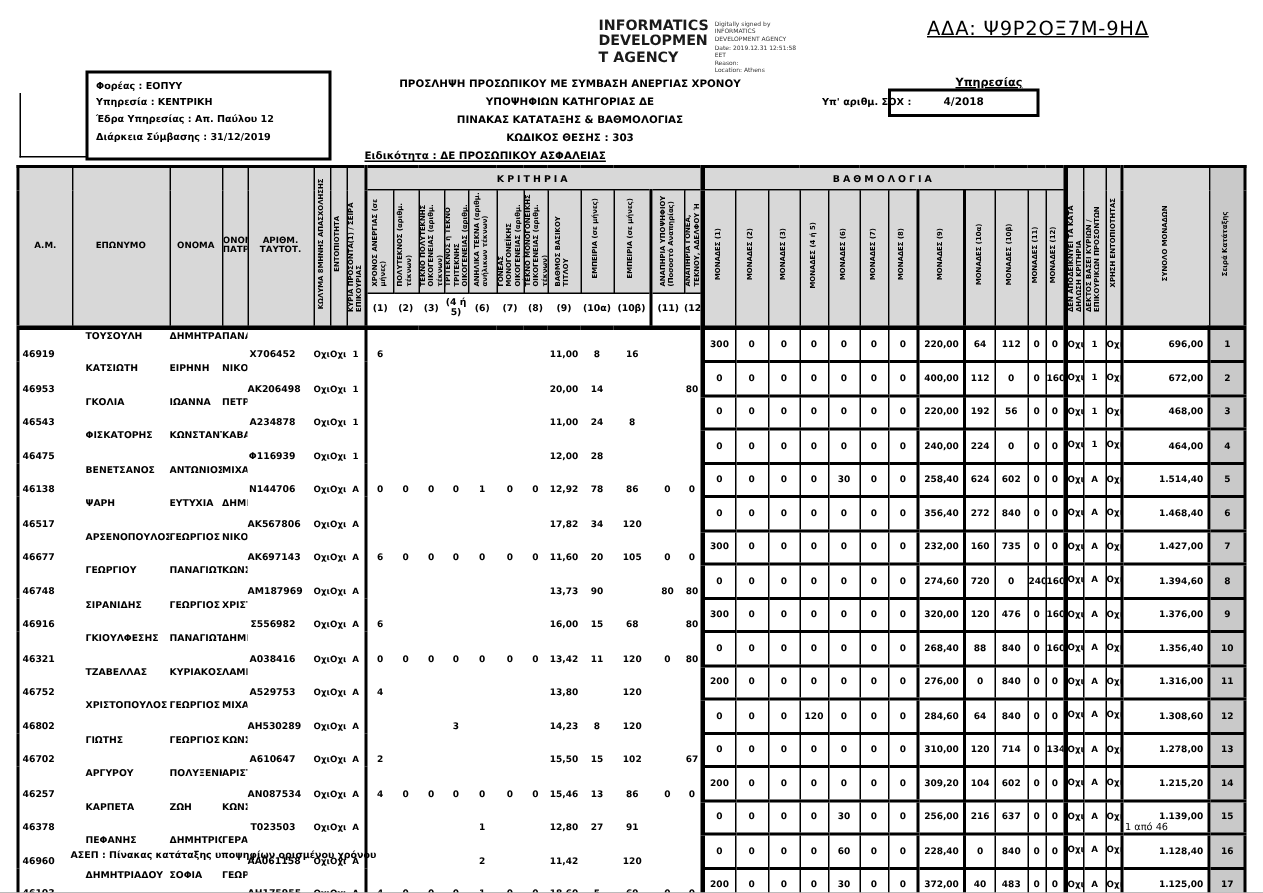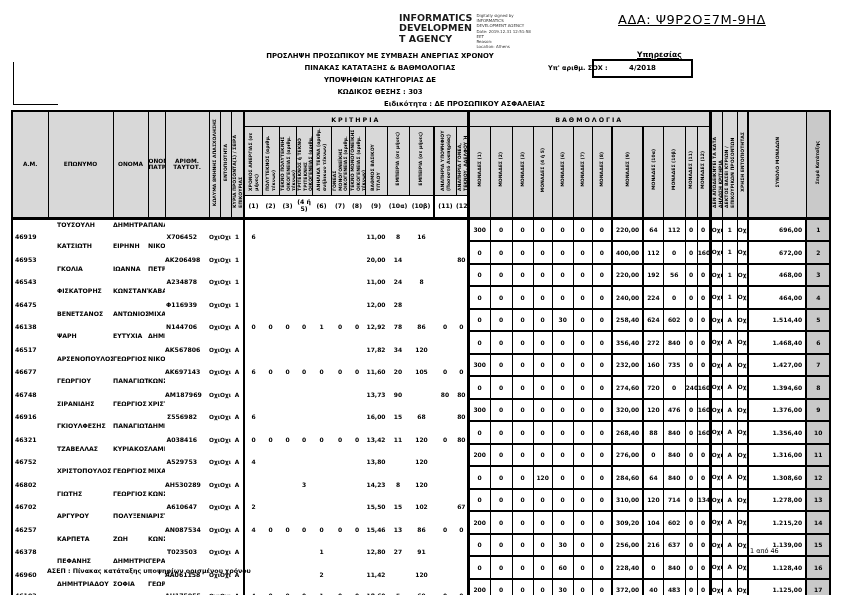--- a/index.html
+++ b/index.html
@@ -9,21 +9,21 @@
   .ada{position:absolute;left:618px;top:12px;font-size:13px;letter-spacing:.5px;white-space:nowrap;text-decoration:underline;}
   .stamp{position:absolute;left:399px;top:13px;display:flex;gap:4px;}
   .stamp-agency{font-size:9.5px;font-weight:700;line-height:1.08;color:#1a1a1a;white-space:pre;}
   .stamp-details{font-size:4px;line-height:1.3;color:#333;width:95px;}
   .infobox{position:absolute;left:57px;top:47px;width:150px;height:50px;border:2px solid #000;
            padding:3px 5px;font-size:6.4px;font-weight:700;line-height:1.75;white-space:nowrap;overflow:hidden;}
   .lline{position:absolute;left:13px;top:62px;width:44px;height:42px;
          border-left:1px solid #000;border-bottom:1px solid #000;}
   .titleblock{position:absolute;left:215px;top:50px;width:330px;text-align:center;
               font-size:6.9px;font-weight:700;line-height:12px;white-space:nowrap;}
-  .titleblock .t5{text-align:right;padding-left:28px;}
+  .titleblock .t5{text-align:left;padding-left:28px;text-decoration:underline;}
   .soxlabel{position:absolute;left:548px;top:64px;font-size:6.5px;font-weight:700;}
   .anak{position:absolute;left:637px;top:50px;font-size:7.5px;font-weight:700;text-decoration:underline;}
   .soxbox{position:absolute;left:592px;top:59px;width:97px;height:15px;border:2px solid #000;
           font-size:7px;font-weight:700;text-align:center;line-height:15px;}
   
   .footL{position:absolute;left:47px;top:567px;font-size:6.3px;font-weight:700;}
   .footR{position:absolute;left:750px;top:547px;font-size:6.5px;}
   
   table.main{position:absolute;left:11px;top:110px;width:818px;table-layout:fixed;
              border-collapse:collapse;border:2px solid #000;}
@@ -74,25 +74,31 @@
         <div>DEVELOPMENT AGENCY</div>
         <div>Date: 2019.12.31 12:51:58</div>
         <div>EET</div>
         <div>Reason:</div>
         <div>Location: Athens</div>
       </div>
   </div>
 
   <div class="lline"></div>
 
+  <div class="infobox">
+    <div>Φορέας : ΕΟΠΥΥ</div>
+    <div>Υπηρεσία : ΚΕΝΤΡΙΚΗ</div>
+    <div>Έδρα Υπηρεσίας : Απ. Παύλου 12</div>
+    <div>Διάρκεια Σύμβασης : 31/12/2019</div>
+  </div>
 
   <div class="titleblock">
     <div>ΠΡΟΣΛΗΨΗ ΠΡΟΣΩΠΙΚΟΥ ΜΕ ΣΥΜΒΑΣΗ ΑΝΕΡΓΙΑΣ ΧΡΟΝΟΥ</div>
+    <div>ΥΠΟΨΗΦΙΩΝ ΚΑΤΗΓΟΡΙΑΣ ΔΕ</div>
     <div>ΠΙΝΑΚΑΣ ΚΑΤΑΤΑΞΗΣ &amp; ΒΑΘΜΟΛΟΓΙΑΣ</div>
-    <div>ΥΠΟΨΗΦΙΩΝ ΚΑΤΗΓΟΡΙΑΣ ΔΕ</div>
     <div>ΚΩΔΙΚΟΣ ΘΕΣΗΣ : 303</div>
     <div class="t5">Ειδικότητα : ΔΕ ΠΡΟΣΩΠΙΚΟΥ ΑΣΦΑΛΕΙΑΣ</div>
   </div>
 
   <div class="soxlabel">Υπ' αριθμ. ΣΟΧ :</div>
   <div class="anak">Υπηρεσίας</div>
   <div class="soxbox">4/2018</div>
 
   <table class="main">
     <colgroup id="cols">

